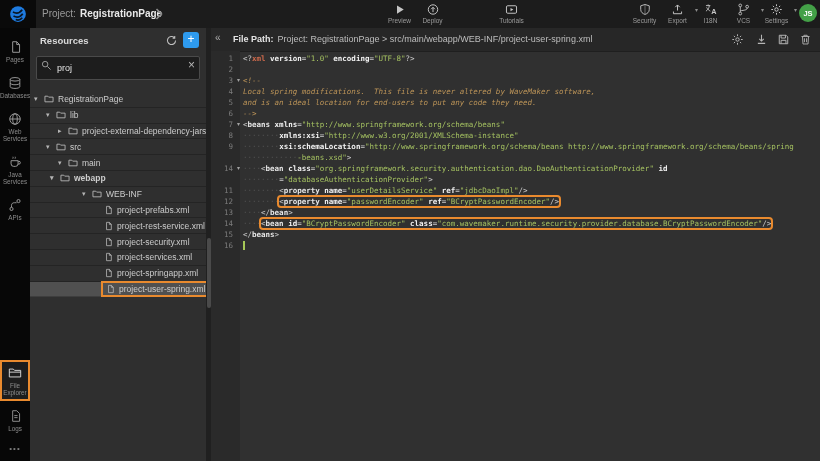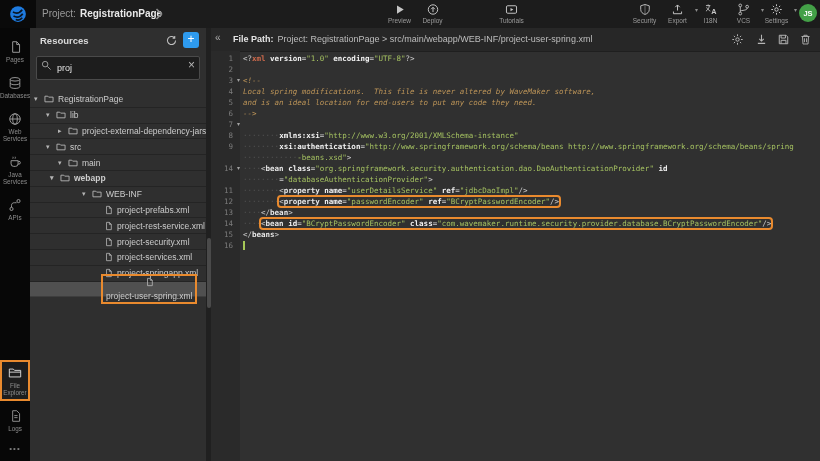--- a/index.html
+++ b/index.html
@@ -54,21 +54,21 @@
                 color:#e2e2e2;font-size:9px;padding:0 18px 0 20px;font-family:"Liberation Sans",sans-serif;outline:none;}
   .search-ico{position:absolute;left:5px;top:4px;color:#9c9c9c;}
   .search-clear{position:absolute;right:5px;top:2px;color:#b5b5b5;font-size:12px;cursor:pointer;}
   .search-clear::before{content:"×";}
   .tree{margin-top:12px;}
   .tree-row{display:flex;align-items:center;height:14.8px;border-bottom:1px solid rgba(0,0,0,.22);font-size:8.5px;color:#cccccc;cursor:pointer;}
   .tree-arrow{width:10px;flex:none;font-size:7px;color:#b5b5b5;}
   .tree-content{display:flex;align-items:center;gap:4px;white-space:nowrap;}
   .tree-content svg{flex:none;color:#b9b9b9;}
   .tree-row.selected{background:#505050;}
-  .tree-row.annotated .tree-content{outline:2px solid var(--annotation-orange);outline-offset:1px;padding:0 2px;flex-direction:column;}
+  .tree-row.annotated .tree-content{outline:2px solid var(--annotation-orange);outline-offset:1px;padding:0 2px;}
 
   .vscroll{position:absolute;left:206px;top:28px;width:5px;height:433px;background:#202020;}
   .vscroll .thumb{position:absolute;left:.5px;top:210px;width:4px;height:70px;background:#4a4a4a;border-radius:2px;}
 
   
   .editor{position:absolute;left:211px;top:28px;width:609px;height:433px;background:#303030;}
   .ed-header{position:relative;height:23px;background:#272727;border-bottom:1px solid #1f1f1f;}
   .collapse{position:absolute;left:4px;top:4px;font-size:10px;color:#aaa;cursor:pointer;}
   .collapse::before{content:"«";}
   .fp{position:absolute;left:22px;top:6px;font-size:9px;color:#bdbdbd;white-space:nowrap;}
@@ -430,28 +430,29 @@
           <div class="code-row">
     <span class="gut"><span class="ln">5</span></span>
     <span class="line-content"><span class="tk-c">and is an ideal location for end-users to put any code they need.</span></span>
   </div>
           <div class="code-row">
     <span class="gut"><span class="ln">6</span></span>
     <span class="line-content"><span class="tk-c">--&gt;</span></span>
   </div>
           <div class="code-row has-fold">
     <span class="gut"><span class="ln">7</span><span class="fold"></span></span>
+    <span class="line-content"><span class="tk-p">&lt;</span><span class="tk-g">beans</span><span class="tk-p"> </span><span class="tk-a">xmlns</span><span class="tk-p">=</span><span class="tk-s">"http://www.springframework.org/schema/beans"</span></span>
   </div>
           <div class="code-row">
     <span class="gut"><span class="ln">8</span></span>
     <span class="line-content"><span class="tk-w">········</span><span class="tk-a">xmlns:xsi</span><span class="tk-p">=</span><span class="tk-s">"http://www.w3.org/2001/XMLSchema-instance"</span></span>
   </div>
           <div class="code-row">
     <span class="gut"><span class="ln">9</span></span>
-    <span class="line-content"><span class="tk-w">········</span><span class="tk-a">xsi:authentication</span><span class="tk-p">=</span><span class="tk-s">"http://www.springframework.org/schema/beans http://www.springframework.org/schema/beans/spring</span></span>
+    <span class="line-content"><span class="tk-w">········</span><span class="tk-a">xsi:schemaLocation</span><span class="tk-p">=</span><span class="tk-s">"http://www.springframework.org/schema/beans http://www.springframework.org/schema/beans/spring</span></span>
   </div>
           <div class="code-row">
     <span class="gut"><span class="ln"></span></span>
     <span class="line-content"><span class="tk-w">············</span><span class="tk-s">-beans.xsd"</span><span class="tk-p">&gt;</span></span>
   </div>
           <div class="code-row has-fold">
     <span class="gut"><span class="ln">14</span><span class="fold"></span></span>
     <span class="line-content"><span class="tk-w">····</span><span class="tk-p">&lt;</span><span class="tk-g">bean</span><span class="tk-p"> </span><span class="tk-a">class</span><span class="tk-p">=</span><span class="tk-s">"org.springframework.security.authentication.dao.DaoAuthenticationProvider"</span><span class="tk-p"> </span><span class="tk-a">id</span></span>
   </div>
           <div class="code-row">

